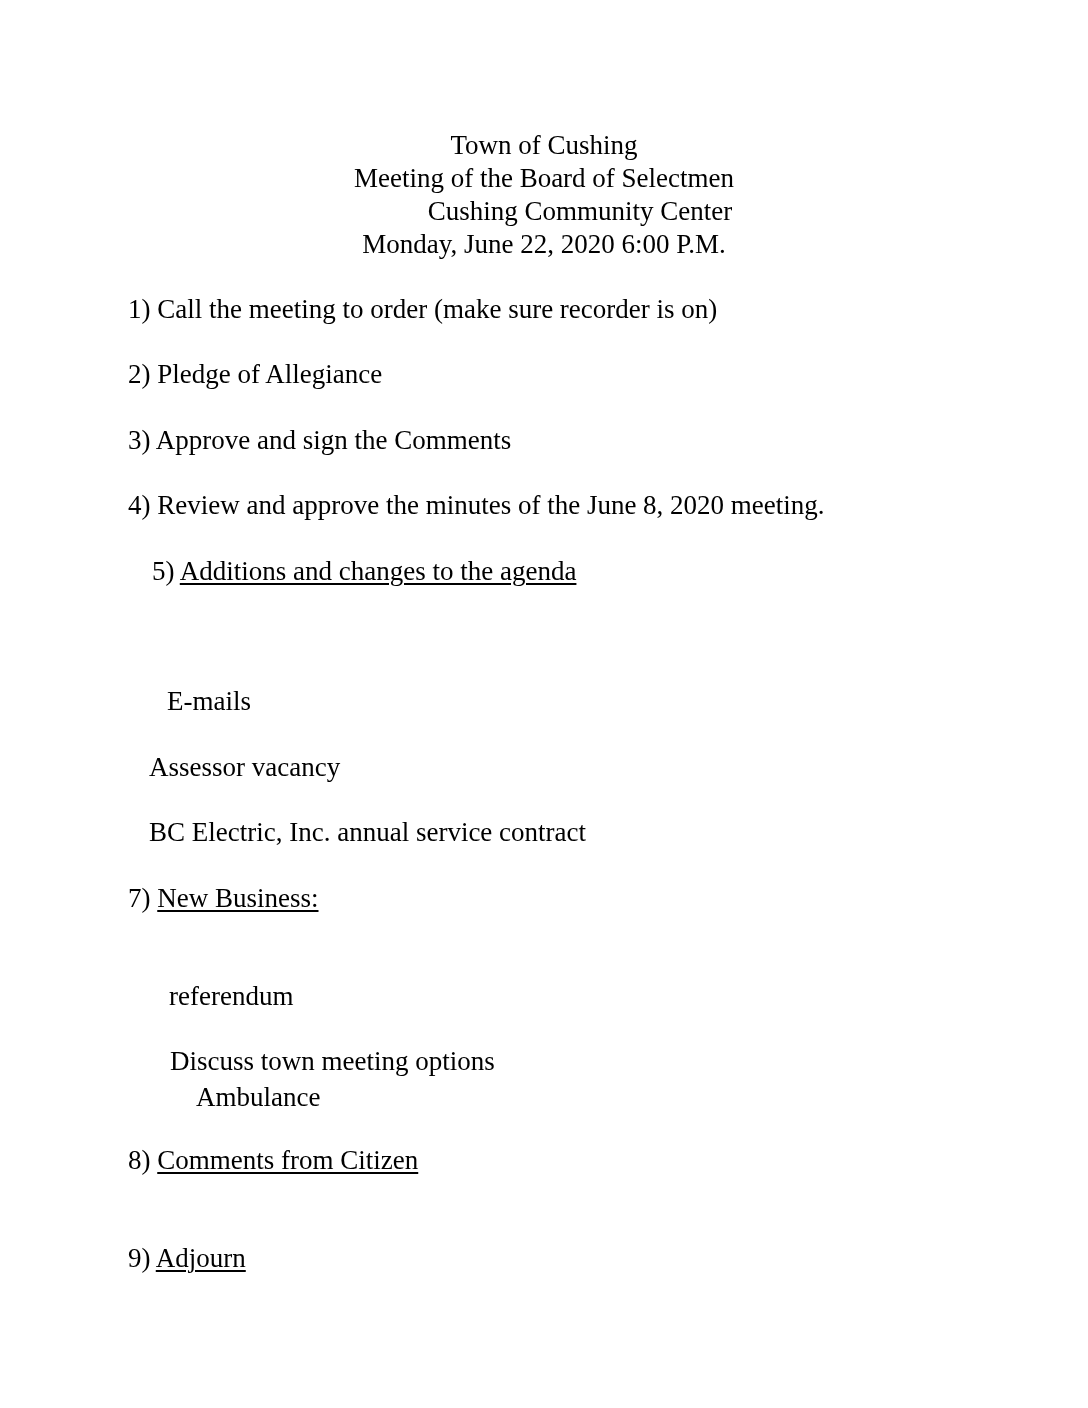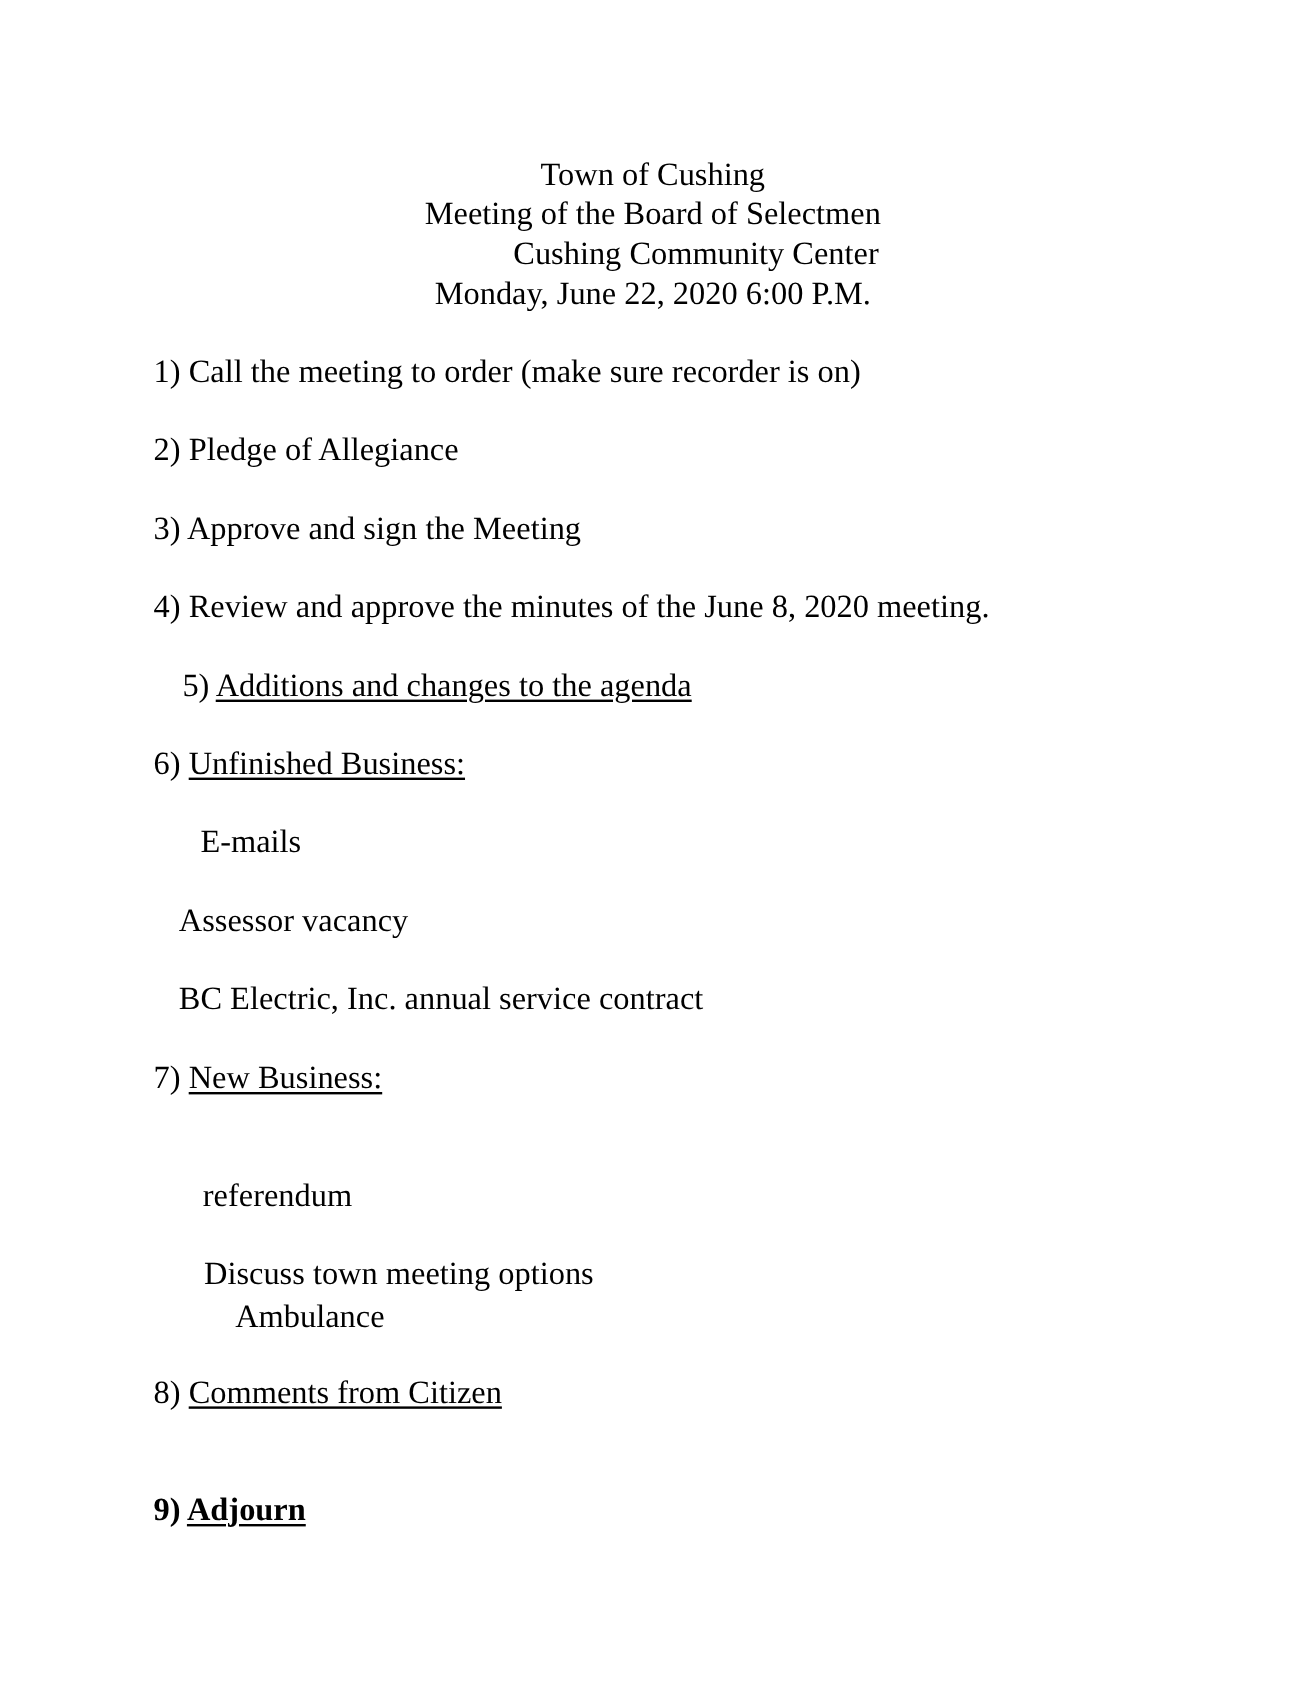--- a/index.html
+++ b/index.html
@@ -53,54 +53,50 @@
     <span>Call the meeting to order (make sure recorder is on)</span>
   </div>
 
   <div class="line" style="left:128px; top:358px;">
     <span>2)</span>
     <span>Pledge of Allegiance</span>
   </div>
 
   <div class="line" style="left:128px; top:424px;">
     <span>3)</span>
-    <span>Approve and sign the Meeting</span>
+    <span>Approve and sign the Comments</span>
   </div>
 
   <div class="line" style="left:128px; top:489px;">
     <span>4)</span>
     <span>Review and approve the minutes of the June 8, 2020 meeting.</span>
   </div>
 
   <div class="line" style="left:128px; top:555px;margin-left:24px;">
     <span>5)</span>
     <span class="ul">Additions and changes to the agenda</span>
   </div>
 
-  <div class="line" style="left:128px; top:620px;">
-    <span>6)</span>
-    <span class="ul">Unfinished Business:</span>
-  </div>
 
   <div class="line" style="left:167px; top:685px;">E-mails</div>
   <div class="line" style="left:149px; top:751px;">Assessor vacancy</div>
   <div class="line" style="left:149px; top:816px;">BC Electric, Inc. annual service contract</div>
 
   <div class="line" style="left:128px; top:882px;">
     <span>7)</span>
     <span class="ul">New Business:</span>
   </div>
 
   <div class="line" style="left:169px; top:980px;">referendum</div>
   <div class="line" style="left:170px; top:1045px;text-align:right;">Discuss town meeting options</div>
   <div class="line" style="left:171px; top:1081px;margin-left:25px;">Ambulance</div>
 
   <div class="line" style="left:128px; top:1144px;">
     <span>8)</span>
     <span class="ul">Comments from Citizen</span>
   </div>
 
-  <div class="line" style="left:128px; top:1242px;font-weight:bold;">
+  <div class="line" style="left:128px; top:1242px;">
     <span>9)</span>
     <span class="ul">Adjourn</span>
   </div>
 
 </div>
 
 </body></html>

